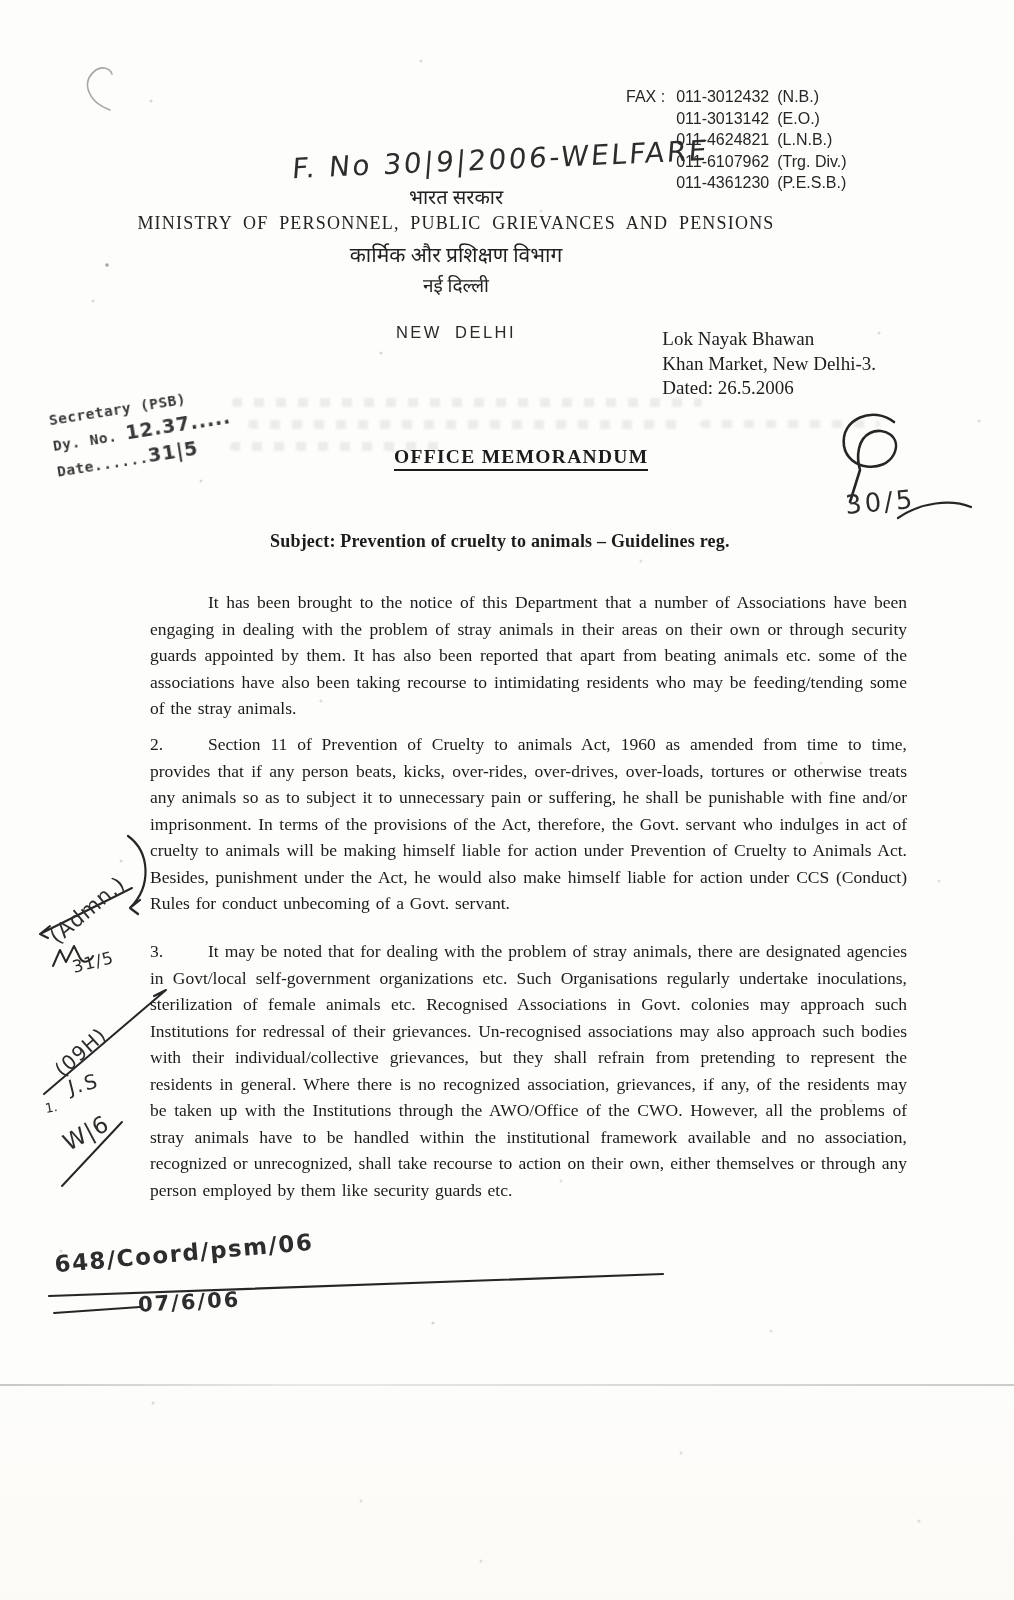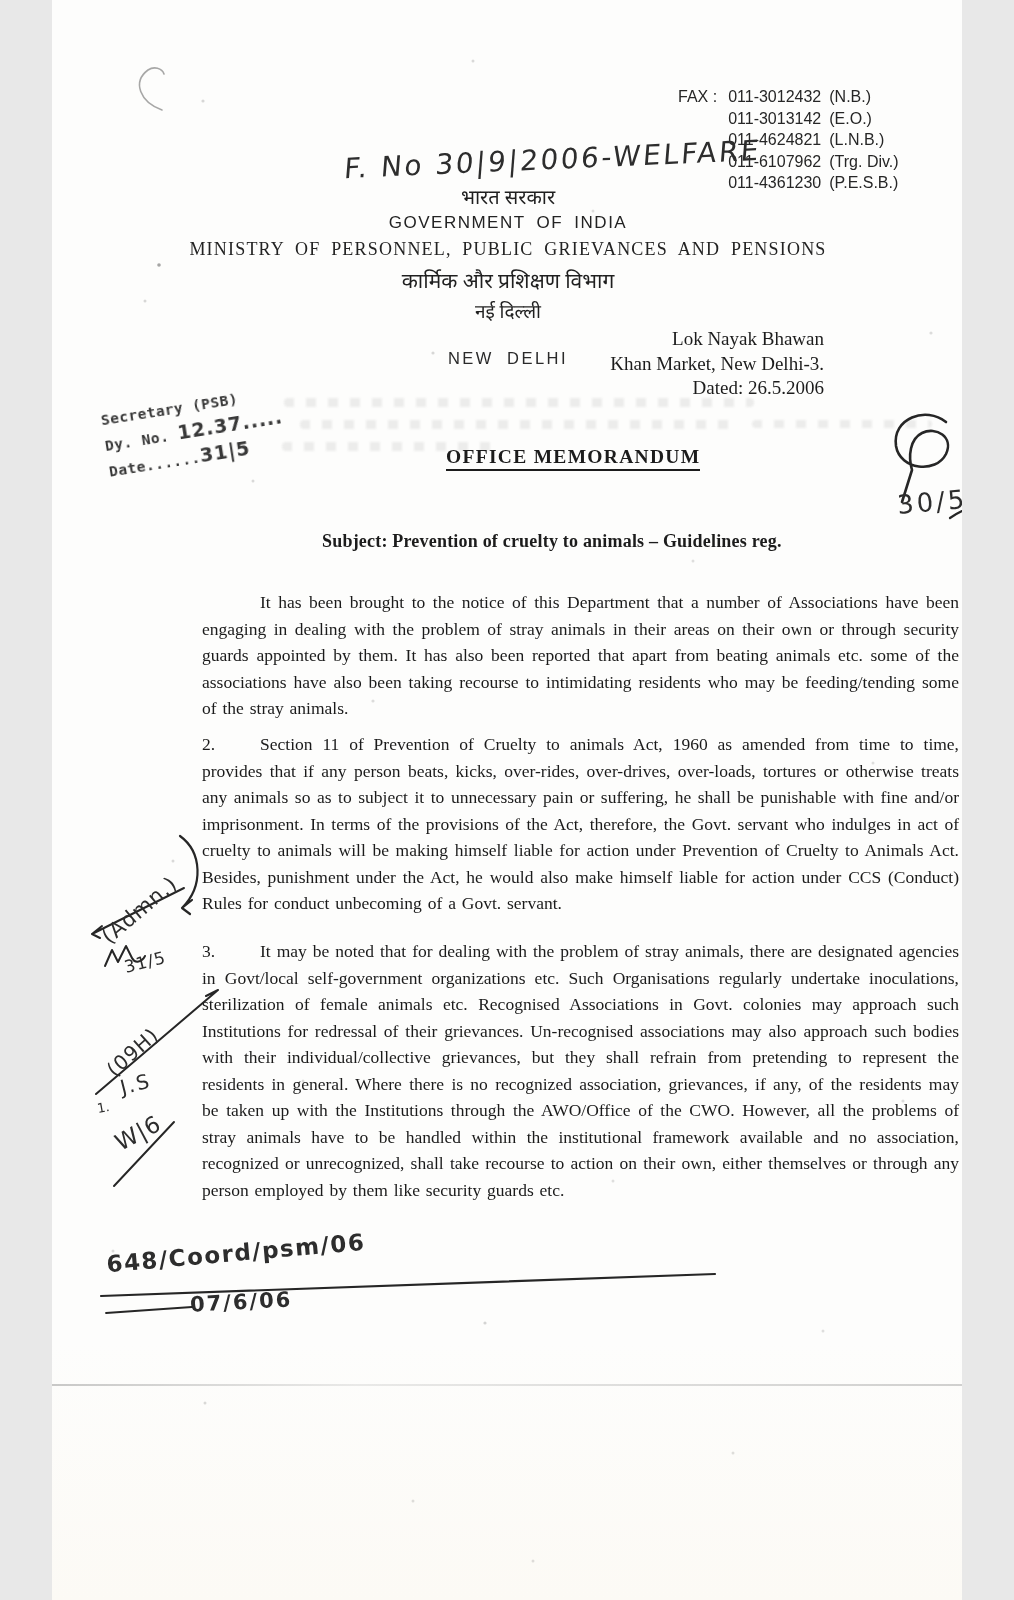--- a/index.html
+++ b/index.html
@@ -1,17 +1,17 @@
 <!DOCTYPE html>
 <html><head>
 <meta charset="utf-8">
 <style>
   html,body{margin:0;padding:0;background:#e8e8e8;}
   .page{
-    position:relative;width:910px;height:1600px;margin:0 auto;
+    position:relative;width:1014px;height:1600px;margin:0 auto;
     background:linear-gradient(180deg,#fdfdfc 0%,#fdfdfc 84%,#fcfaf5 100%);
     font-family:"Liberation Serif", serif;color:#1c1c1c;overflow:hidden;
   }
   
   .fax{position:absolute;left:626px;top:86px;display:flex;
        font-family:"Liberation Sans", sans-serif;font-size:16px;line-height:21.5px;color:#262626;}
   .fax-label{margin-right:11px;white-space:nowrap;}
   .fax-lines{display:flex;flex-direction:column;text-align:center;}
   .fax-line{display:flex;white-space:nowrap;}
   .fax-tag{margin-left:8px;}
@@ -23,21 +23,21 @@
   .letterhead{position:absolute;left:0;top:183px;width:912px;text-align:center;color:#1f1f1f;}
   .lh-hin1{font-size:20px;margin-bottom:3px;}
   .lh-sans1{font-family:"Liberation Sans",sans-serif;font-size:17px;letter-spacing:1.5px;word-spacing:5px;margin-bottom:6px;color:#232323;}
   .lh-hin2{font-size:21px;margin-bottom:4px;}
   .lh-sans2{font-family:Liberation Serif, serif;font-size:18px;letter-spacing:1.2px;word-spacing:5px;margin-bottom:6px;color:#232323;}
   .lh-hin3{font-size:21px;margin-bottom:4px;}
   .lh-sans3{font-family:"Liberation Sans",sans-serif;font-size:17.5px;letter-spacing:1.2px;word-spacing:4px;margin-bottom:7px;color:#232323;}
   .lh-hin4{font-size:19px;margin-bottom:5px;}
   .lh-sans4{font-family:"Liberation Sans",sans-serif;font-size:16.5px;letter-spacing:2.5px;word-spacing:6px;color:#2a2a2a;margin-top:25px;}
   
-  .address{position:absolute;right:138px;top:327px;text-align:right;font-size:19px;line-height:24.5px;white-space:nowrap;}
+  .address{position:absolute;right:138px;top:327px;text-align:left;font-size:19px;line-height:24.5px;white-space:nowrap;}
   
   .stamp{position:absolute;left:52px;top:394px;transform:rotate(-9deg);
          font-family:"DejaVu Sans Mono", monospace;font-weight:bold;font-size:14.5px;
          line-height:24px;color:#383838;letter-spacing:0.5px;filter:blur(0.3px);white-space:nowrap;}
   .stamp .hand{font-family:"DejaVu Sans",sans-serif;font-size:19px;font-weight:bold;letter-spacing:1px;}
   
   .memo-title{position:absolute;left:394px;top:446px;font-size:19.5px;font-weight:bold;
               letter-spacing:1.3px;border-bottom:2.2px solid #1c1c1c;padding-bottom:1px;white-space:nowrap;}
   .subject{position:absolute;left:270px;top:531px;font-size:18px;font-weight:bold;letter-spacing:0.2px;white-space:nowrap;}
   
@@ -119,21 +119,20 @@
           <span>011-4361230</span>
           <span class="fax-tag">(P.E.S.B.)</span>
         </div>
     </div>
   </div>
 
   <div class="file-no handwrite">F. No 30|9|2006-WELFARE</div>
 
   <div class="letterhead">
     <div class="lh-hin1" lang="hi">भारत सरकार</div>
-    <div class="lh-sans1">GOVERNMENT OF INDIA</div>
     <div class="lh-sans2">MINISTRY OF PERSONNEL, PUBLIC GRIEVANCES AND PENSIONS</div>
     <div class="lh-hin3" lang="hi">कार्मिक और प्रशिक्षण विभाग</div>
     <div class="lh-hin4" lang="hi">नई दिल्ली</div>
     <div class="lh-sans4">NEW DELHI</div>
   </div>
 
   <div class="address">
     <div>Lok Nayak Bhawan</div>
     <div>Khan Market, New Delhi-3.</div>
     <div>Dated: 26.5.2006</div>

